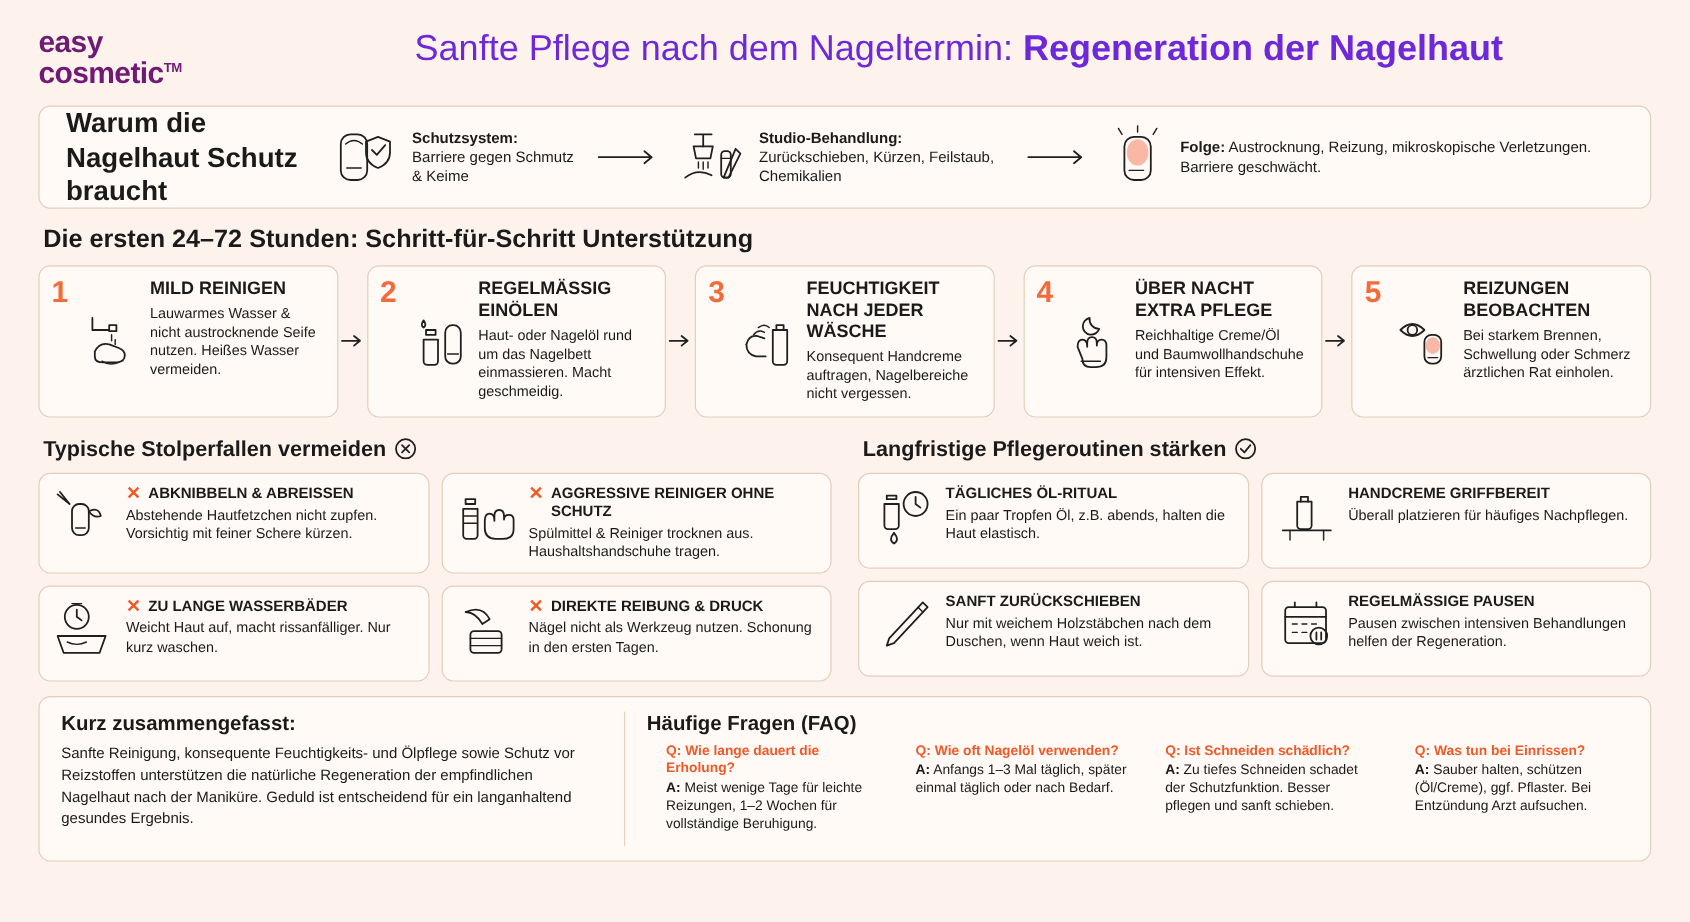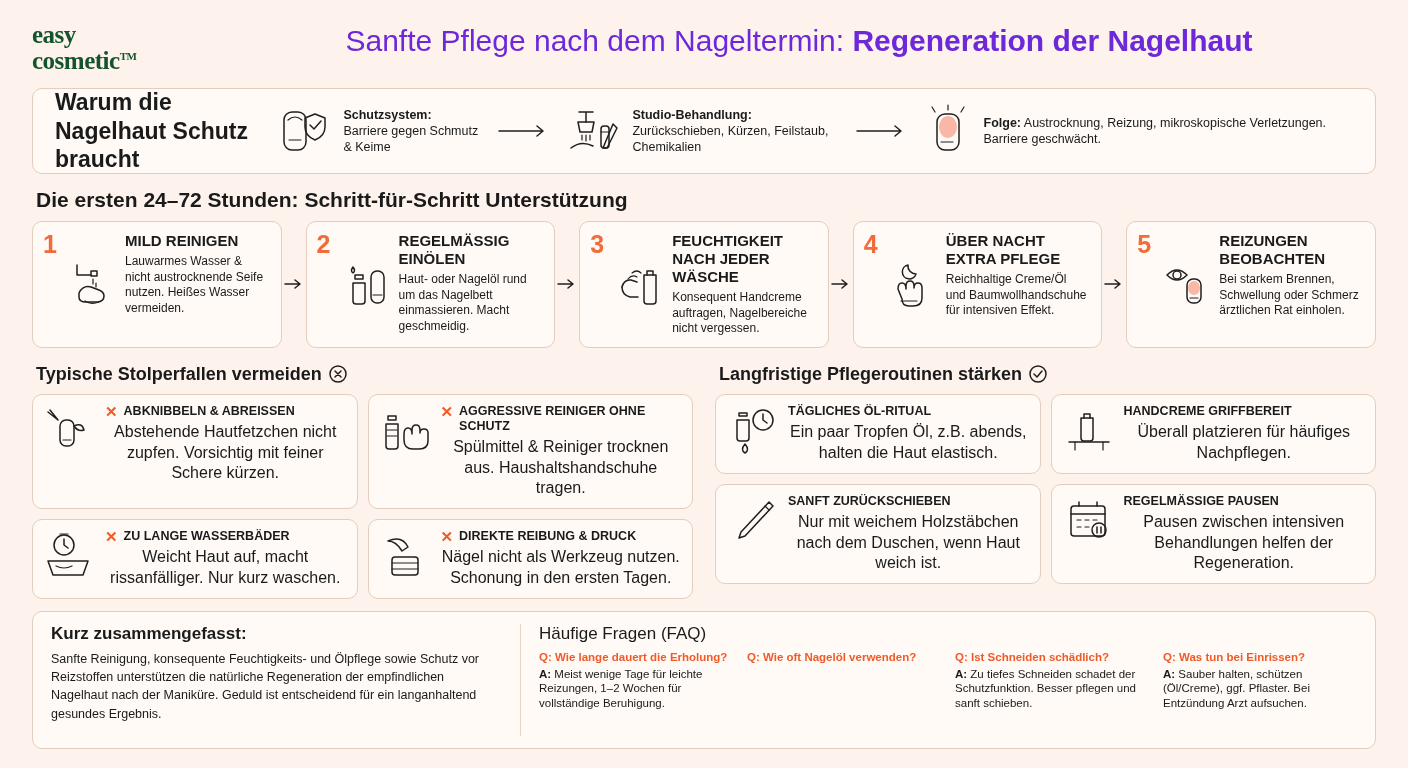--- a/index.html
+++ b/index.html
@@ -8,21 +8,21 @@
     width:1408px; height:768px;
     background:#fdf3ec;
     font-family:"Liberation Sans", sans-serif;
     color:#1a1a1a;
     overflow:hidden;
   }
   .page { position:relative; width:1408px; height:768px; padding:14px 32px 10px 32px; }
 
   
   .header { display:flex; align-items:flex-start; height:74px; }
-  .logo { width:190px; font-weight:bold; font-size:25px; line-height:1.05; color:#14532d; padding-top:8px; letter-spacing:-0.5px;font-family:Liberation Serif, serif; }
+  .logo { width:190px; font-weight:bold; font-size:25px; line-height:1.05; color:#701a75; padding-top:8px; letter-spacing:-0.5px; }
   .logo .tm { font-size:11px; vertical-align:super; font-weight:bold; }
   .headline { flex:1; text-align:center; font-size:30px; line-height:1.1; padding-top:10px; color:#6d28d9; white-space:nowrap; }
   .headline .bold { font-weight:bold; }
 
   
   .card { border:1px solid #e3cdbc; border-radius:10px; background:#fffaf6; }
 
   
   .why { display:flex; align-items:center; padding:10px 22px; gap:14px; height:86px; margin-bottom:14px; }
   .why-title { font-size:23px; font-weight:bold; line-height:1.25; width:250px; }
@@ -45,32 +45,32 @@
   .step-p { font-size:12px; line-height:1.3; }
   .step-sep { width:24px; display:flex; align-items:center; justify-content:center; color:#333; }
 
   
   .mid { display:flex; gap:22px; margin-bottom:12px; }
   .col { flex:1; }
   .grid2 { display:flex; flex-wrap:wrap; gap:10px; }
   .tile { width:calc(50% - 5px); min-height:80px; padding:9px 11px; display:flex; gap:9px; align-items:flex-start; }
   .tile-ic { width:52px; flex:0 0 52px; display:flex; align-items:center; justify-content:center; padding-top:2px; }
   .tile-h { font-size:12.5px; font-weight:bold; text-transform:uppercase; line-height:1.2; margin-bottom:3px; display:flex; gap:6px; align-items:flex-start; }
-  .tile-p { font-size:16px; line-height:1.3;text-align:center; }
+  .tile-p { font-size:12px; line-height:1.3; }
   .x-mark { color:#f05a28; font-size:15px; font-weight:bold; line-height:1; }
 
   
   .bottom { display:flex; padding:12px 18px; gap:18px; min-height:138px; }
   .sum { width:470px; padding-right:16px; border-right:1px solid #e6d3c4; }
   .sum-h { font-size:17px; font-weight:bold; margin-bottom:6px; }
   .sum-p { font-size:12.5px; line-height:1.45; }
   .faq { flex:1; }
-  .faq-h { font-size:17px; font-weight:normal; margin-bottom:6px; }
+  .faq-h { font-size:17px; font-weight:bold; margin-bottom:6px; }
   .faq-row { display:flex; gap:14px; }
-  .faq-item { flex:1; }
+  .faq-item { flex:1;margin-left:16px; }
   .faq-q { font-size:11.5px; font-weight:bold; color:#f05a28; line-height:1.25; margin-bottom:2px; }
   .faq-a { font-size:11.5px; line-height:1.3; }
   .faq-a b { font-weight:bold; }
 
   svg { display:block; }
   .ink { stroke:#1f1f1f; fill:none; stroke-width:1.5; stroke-linecap:round; stroke-linejoin:round; }
   .ink-thin { stroke:#1f1f1f; fill:none; stroke-width:1.2; stroke-linecap:round; stroke-linejoin:round; }
   .blush { fill:#f7a08a; opacity:.75; }
 </style>
 </head>
@@ -433,20 +433,21 @@
     </div>
     <div class="faq">
       <div class="faq-h">Häufige Fragen (FAQ)</div>
       <div class="faq-row">
         <div class="faq-item">
           <div class="faq-q">Q: Wie lange dauert die Erholung?</div>
           <div class="faq-a"><b>A:</b> <span>Meist wenige Tage für leichte Reizungen, 1–2 Wochen für vollständige Beruhigung.</span></div>
         </div>
         <div class="faq-item">
           <div class="faq-q">Q: Wie oft Nagelöl verwenden?</div>
+          <div class="faq-a"><b>A:</b> <span>Anfangs 1–3 Mal täglich, später einmal täglich oder nach Bedarf.</span></div>
         </div>
         <div class="faq-item">
           <div class="faq-q">Q: Ist Schneiden schädlich?</div>
           <div class="faq-a"><b>A:</b> <span>Zu tiefes Schneiden schadet der Schutzfunktion. Besser pflegen und sanft schieben.</span></div>
         </div>
         <div class="faq-item">
           <div class="faq-q">Q: Was tun bei Einrissen?</div>
           <div class="faq-a"><b>A:</b> <span>Sauber halten, schützen (Öl/Creme), ggf. Pflaster. Bei Entzündung Arzt aufsuchen.</span></div>
         </div>
       </div>

